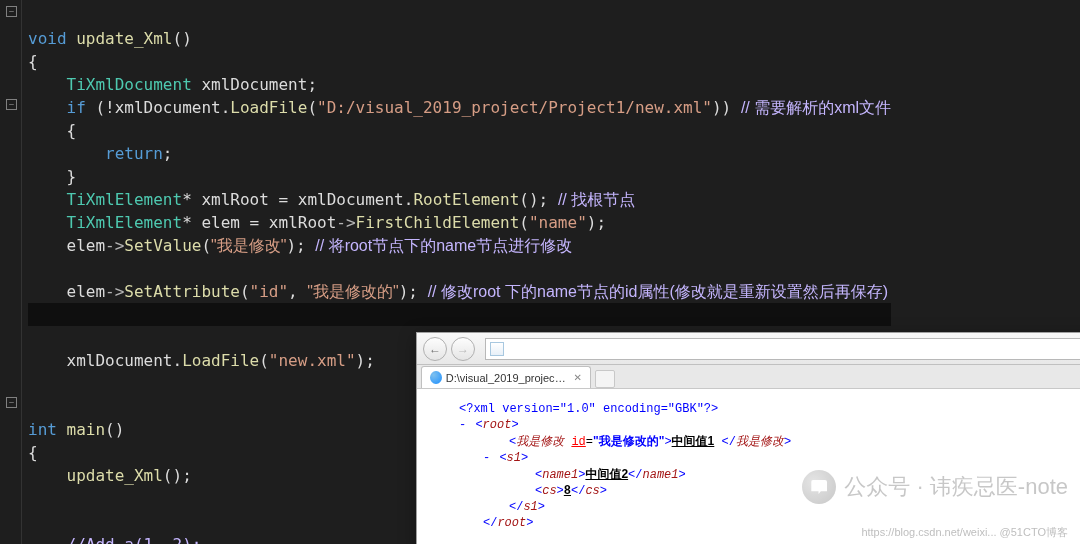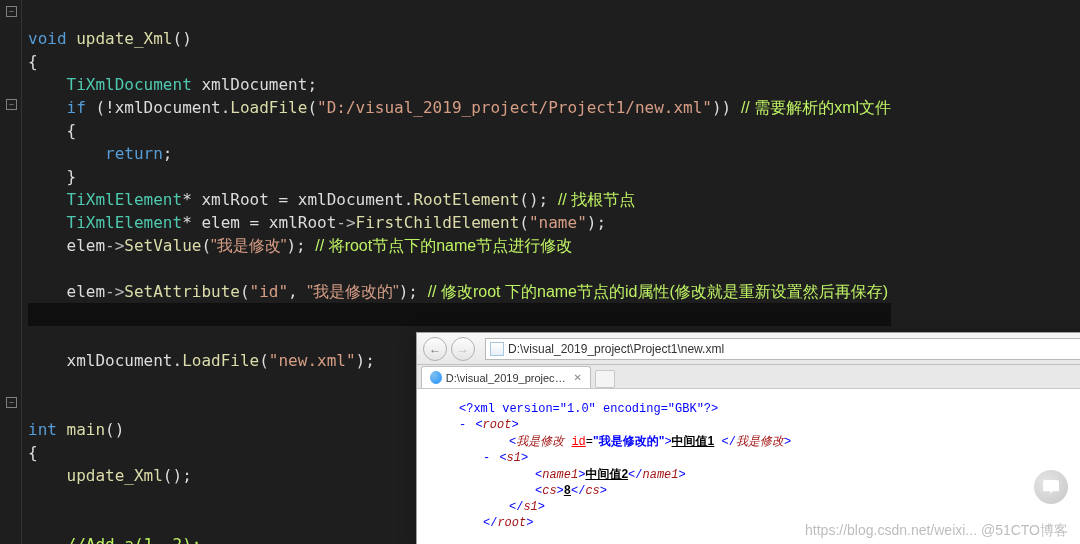--- a/index.html
+++ b/index.html
@@ -30,21 +30,21 @@
   }
   .code {
     padding:4px 0 0 6px;
     white-space:pre;
     line-height:23px;
     position:relative;
   }
   .kw { color:#569cd6; }          
   .type { color:#4ec9b0; }        
   .str { color:#d69d85; }         
-  .cmt { color:#bef264; }         
+  .cmt { color:#c4b5fd; }         
   .punct { color:#dcdcdc; }
   .op { color:#b4b4b4; }
   .ident { color:#dcdcdc; }
   .funcname-call { color:#dcdcaa; }
   .line-hl { background:#0f0f0f; display:block; width:100%; }
   
   
   .cjk { font-family:"Microsoft YaHei","SimSun",sans-serif; }
 
   
@@ -149,21 +149,21 @@
     display:flex; align-items:center; justify-content:center;
     position:relative;
   }
   .wm-logo::after{
     content:""; width:16px; height:14px;
     background:#fff; border-radius:2px;
     clip-path:polygon(0 0,100% 0,100% 80%,60% 80%,45% 100%,45% 80%,0 80%);
   }
   .footer-mark{
     position:absolute; right:12px; bottom:4px;
-    color:#6e6e6e; opacity:0.45; font-size:14px;
+    color:#6e6e6e; opacity:0.45; font-size:11px;
     font-family:"Microsoft YaHei",sans-serif;
     pointer-events:none;
   }
 </style>
 </head>
 <body>
 
 <div class="editor">
   <div class="gutter">
     <div class="fold" style="top:6px">−</div>
@@ -195,21 +195,20 @@
 <span>    <span class="cmt">//Add a(1, 2);</span></span>
   </div>
 </div>
 
 <div class="popup">
   <div class="popup-toolbar">
     <div class="nav-btn">←</div>
     <div class="nav-btn forward">→</div>
     <div class="addr">
       <span class="fileicon"></span>
-      <span>D:\visual_2019_project\Project1\new.xml</span>
     </div>
   </div>
   <div class="popup-tabs">
     <div class="tab">
       <span class="ie-icon"></span>
       <span style="overflow:hidden;text-overflow:ellipsis;white-space:nowrap;">D:\visual_2019_project\Pr...</span>
       <span class="close">✕</span>
     </div>
     <div class="newtab"></div>
   </div>
@@ -220,14 +219,15 @@
     <span class="indent2"><span class="xml-toggle">-</span> <span class="xml-bracket">&lt;</span><span class="xml-tag">s1</span><span class="xml-bracket">&gt;</span></span>
     <span class="indent4"><span class="xml-bracket">&lt;</span><span class="xml-tag">name1</span><span class="xml-bracket">&gt;</span><span class="xml-text cjk">中间值2</span><span class="xml-bracket">&lt;/</span><span class="xml-tag">name1</span><span class="xml-bracket">&gt;</span></span>
     <span class="indent4"><span class="xml-bracket">&lt;</span><span class="xml-tag">cs</span><span class="xml-bracket">&gt;</span><span class="xml-text">8</span><span class="xml-bracket">&lt;/</span><span class="xml-tag">cs</span><span class="xml-bracket">&gt;</span></span>
     <span class="indent3"><span class="xml-bracket">&lt;/</span><span class="xml-tag">s1</span><span class="xml-bracket">&gt;</span></span>
     <span class="indent2"><span class="xml-bracket">&lt;/</span><span class="xml-tag">root</span><span class="xml-bracket">&gt;</span></span>
   </div>
 </div>
 
 <div class="watermark">
   <div class="wm-logo"></div>
+  <span>公众号 · 讳疾忌医-note</span>
 </div>
 <div class="footer-mark">https://blog.csdn.net/weixi...  @51CTO博客</div>
 
 </body></html>

